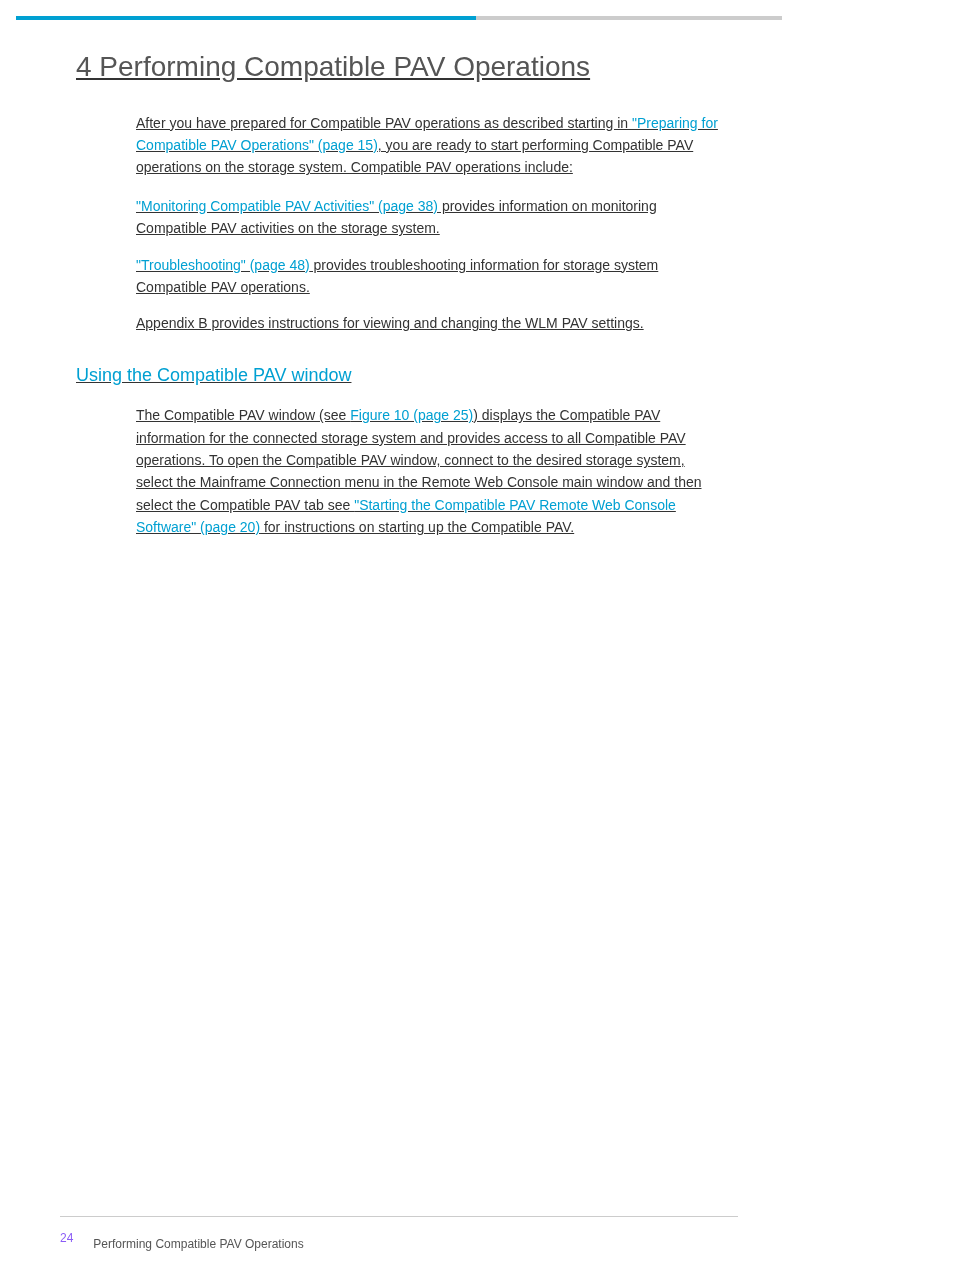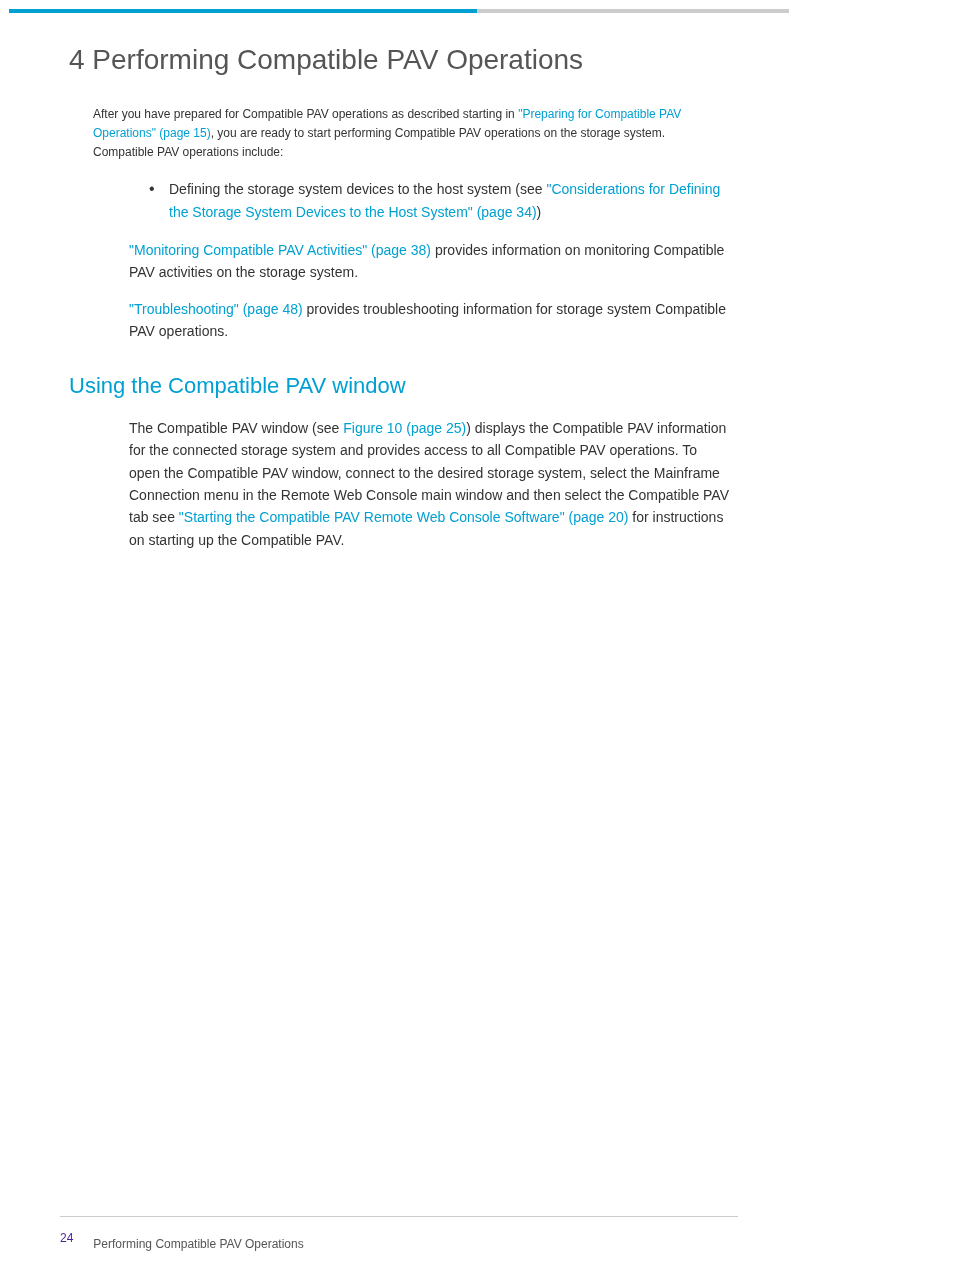--- a/index.html
+++ b/index.html
@@ -14,22 +14,23 @@
       font-size: 14px;
       color: #333333;
       width: 954px;
       min-height: 1271px;
     }
 
     .page-container {
       width: 798px;
       min-height: 1271px;
       background: #ffffff;
-      padding: 9px;
+      padding: 16px;
       position: relative;
+      text-decoration: underline;
     }
 
     .top-border {
       width: 100%;
       height: 4px;
       background: linear-gradient(to right, #00a0d2 60%, #cccccc 60%);
       margin-bottom: 30px;
     }
 
     .content-area {
@@ -38,25 +39,25 @@
 
     .chapter-title {
       font-size: 28px;
       font-weight: normal;
       color: #555555;
       margin-bottom: 28px;
       line-height: 1.2;
     }
 
     .intro-paragraph {
-      margin-left: 24px;
+      margin-left: 60px;
       margin-bottom: 16px;
       line-height: 1.6;
       color: #333333;
-      font-size: 12px;
+      font-size: 14px;
     }
 
     .link-text {
       color: #00a0d2;
       text-decoration: none;
     }
 
     .bullet-list {
       margin-left: 80px;
       margin-bottom: 16px;
@@ -83,42 +84,42 @@
 
     .standalone-paragraph {
       margin-left: 60px;
       margin-bottom: 14px;
       line-height: 1.6;
       color: #333333;
       font-size: 14px;
     }
 
     .section-title {
-      font-size: 22px;
+      font-size: 18px;
       font-weight: normal;
       color: #00a0d2;
       margin-top: 30px;
       margin-bottom: 18px;
       line-height: 1.2;
     }
 
     .footer-area {
       position: absolute;
       bottom: 20px;
       left: 60px;
       right: 60px;
       border-top: 1px solid #cccccc;
       padding-top: 8px;
       display: flex;
       align-items: center;
     }
 
     .footer-page-number {
       font-size: 12px;
-      color: #4c1d95;
+      color: #8b5cf6;
       margin-right: 20px;
     }
 
     .footer-text {
       font-size: 12px;
       color: #555555;
       margin-top: 12px;
     }
   </style>
 </head>
@@ -129,34 +130,32 @@
 
   <div class="content-area">
 
     <h1 class="chapter-title">4 Performing Compatible PAV Operations</h1>
 
     <p class="intro-paragraph">
       <span>After you have prepared for Compatible PAV operations as described starting in </span><a class="link-text" href="#">"Preparing for Compatible PAV Operations" (page 15)</a><span>, you are ready to start performing Compatible PAV operations on the storage system. Compatible PAV operations include:</span>
     </p>
 
     <ul class="bullet-list">
-      <li>
-        <span>Defining the storage system devices to the host system (see </span><a class="link-text" href="#">"Considerations for Defining the Storage System Devices to the Host System" (page 34)</a><span>)</span>
-      </li>
     </ul>
 
     <p class="standalone-paragraph">
       <a class="link-text" href="#">"Monitoring Compatible PAV Activities" (page 38)</a><span> provides information on monitoring Compatible PAV activities on the storage system.</span>
     </p>
 
     <p class="standalone-paragraph">
       <a class="link-text" href="#">"Troubleshooting" (page 48)</a><span> provides troubleshooting information for storage system Compatible PAV operations.</span>
     </p>
 
 
+    <p class="standalone-paragraph">Appendix B provides instructions for viewing and changing the WLM PAV settings.</p>
 
     <h2 class="section-title">Using the Compatible PAV window</h2>
 
     <p class="standalone-paragraph">
       <span>The Compatible PAV window (see </span><a class="link-text" href="#">Figure 10 (page 25)</a><span>) displays the Compatible PAV information for the connected storage system and provides access to all Compatible PAV operations. To open the Compatible PAV window, connect to the desired storage system, select the Mainframe Connection menu in the Remote Web Console main window and then select the Compatible PAV tab see </span><a class="link-text" href="#">"Starting the Compatible PAV Remote Web Console Software" (page 20)</a><span> for instructions on starting up the Compatible PAV.</span>
     </p>
 
   </div>
 
   <div class="footer-area">

